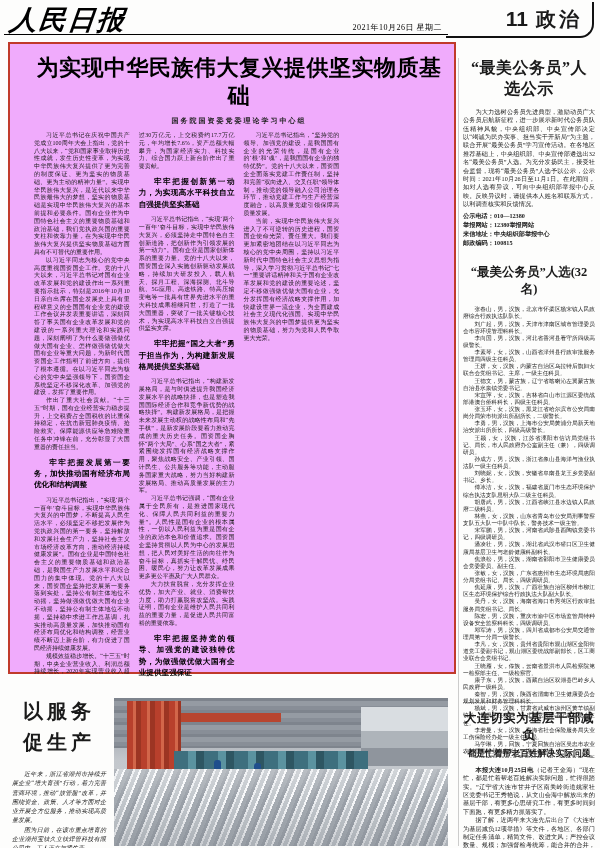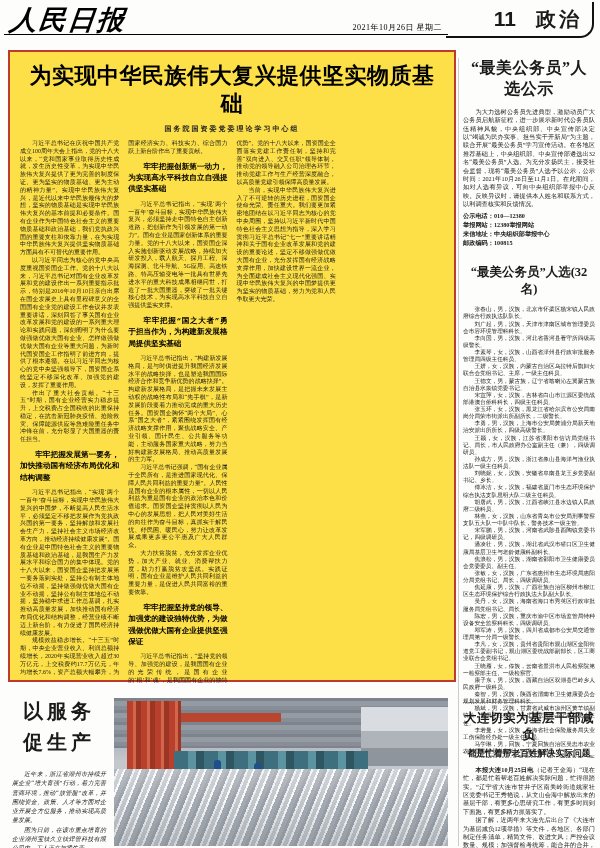--- a/index.html
+++ b/index.html
@@ -13,33 +13,33 @@
   
   .masthead{
     position:absolute;left:10px;top:2px;font-size:27px;font-weight:bold;
     font-style:italic;transform:skewX(-6deg);letter-spacing:2px;color:#000;
   }
   .header-rule{position:absolute;left:4px;top:34px;width:444px;border-top:1.6px solid #000;}
   .dateline{position:absolute;right:158px;top:22px;font-size:8px;color:#000;letter-spacing:.5px;}
   .page-box{
     position:absolute;right:6px;top:2px;width:148px;height:36px;
     border-right:2px solid #111;border-bottom:2px solid #111;border-bottom-right-radius:14px;
-    display:flex;align-items:center;justify-content:flex-end;padding-right:10px;gap:20px;
+    display:flex;align-items:center;justify-content:flex-end;padding-right:10px;gap:8px;
   }
   .page-num{font-size:21px;font-weight:bold;font-family:"Liberation Sans","DejaVu Sans",sans-serif;}
   .page-sec{font-size:20px;font-weight:bold;letter-spacing:3px;}
 
   
   .v-rule{position:absolute;left:458px;top:58px;height:788px;border-left:1px solid #ccc;}
   .h-rule-right{position:absolute;left:463px;top:702px;width:132px;border-top:1px solid #aaa;}
 
   
   .red-box{
-    position:absolute;left:8px;top:50px;width:448px;height:632px;
-    border:2px solid #c03a2b;background:#fde047;padding:8px 10px 8px 10px;
+    position:absolute;left:8px;top:42px;width:448px;height:632px;
+    border:2px solid #c03a2b;background:#f0abfc;padding:8px 10px 8px 24px;
   }
   .main-title{
     margin:2px 0 0;text-align:center;font-size:22px;font-weight:bold;letter-spacing:.5px;
     font-family:"Liberation Sans","DejaVu Sans",sans-serif;color:#000;line-height:1.25;
   }
   .byline{margin:7px 0 6px;text-align:center;font-size:7px;font-weight:bold;letter-spacing:2px;color:#222;}
   .article-cols{
     height:548px;overflow:hidden;
     column-count:4;column-gap:9px;column-fill:auto;
     font-size:6px;line-height:1.3;text-align:justify;color:#191919;

